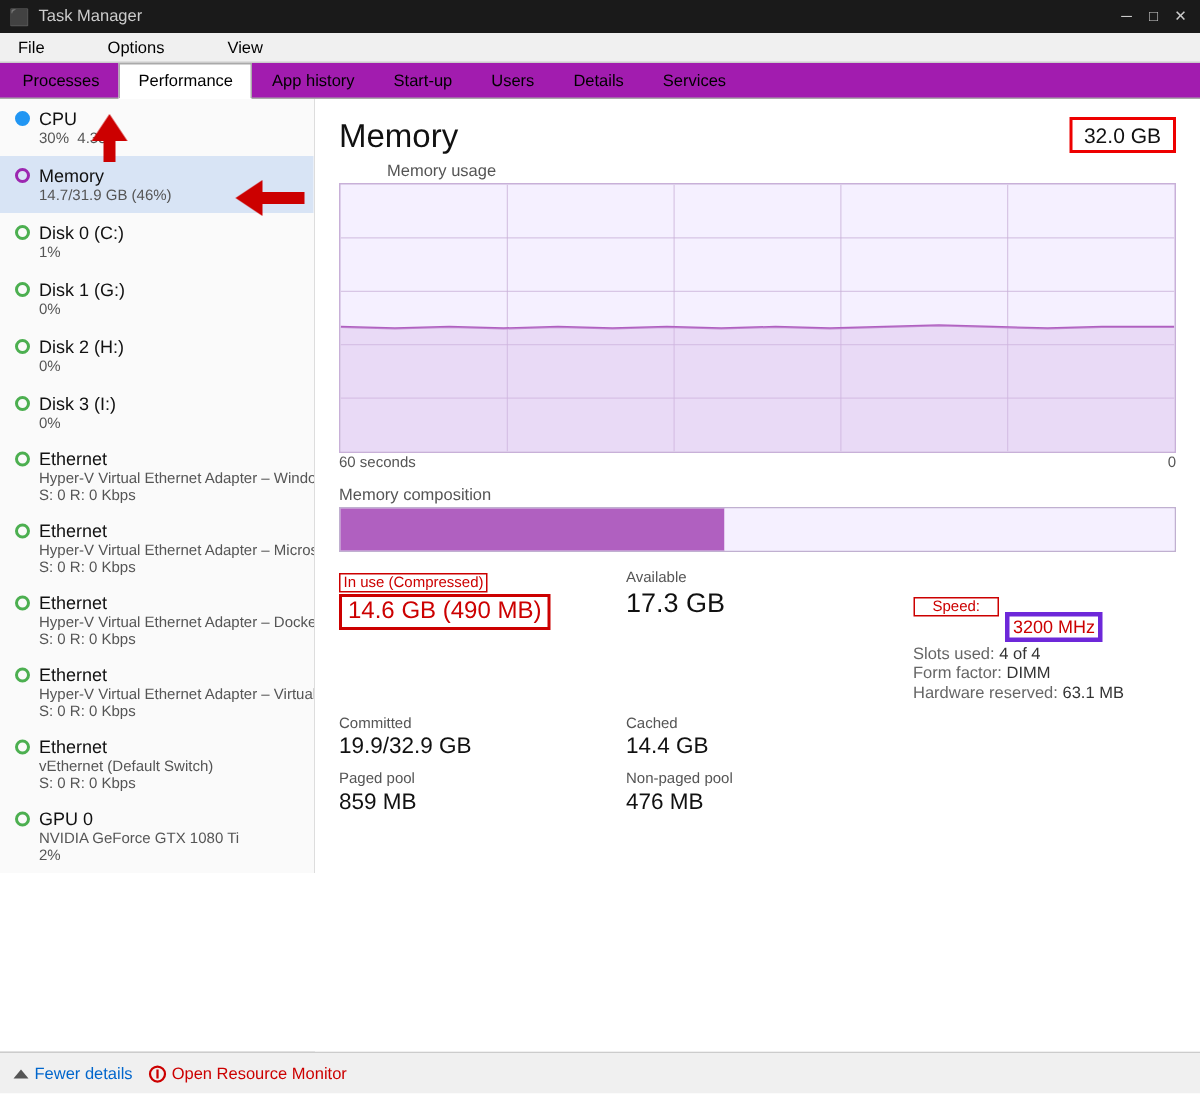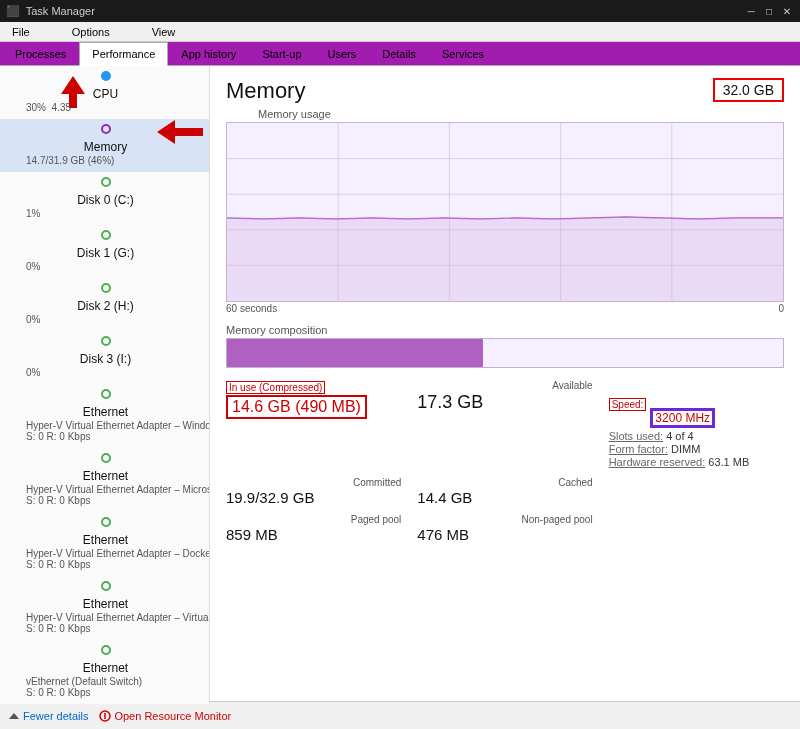--- a/index.html
+++ b/index.html
@@ -92,21 +92,20 @@
       display: flex;
       flex-direction: column;
       min-height: 38px;
       justify-content: center;
     }
     .sidebar-item.active { background: #d8e4f5; }
     .sidebar-item-header {
       display: flex;
       align-items: center;
       gap: 6px;
-      flex-direction: column;
     }
     .sidebar-dot {
       width: 10px;
       height: 10px;
       border-radius: 50%;
       border: 2px solid #888;
       flex-shrink: 0;
       display: inline-flex;
       align-items: center;
       justify-content: center;
@@ -198,21 +197,20 @@
       display: grid;
       grid-template-columns: 1fr 1fr 1fr;
       gap: 8px 16px;
       margin-top: 12px;
     }
     .stat-block { }
     .stat-label {
       font-size: 10px;
       color: #555;
       margin-bottom: 1px;
-      text-align: right;
     }
     .stat-label.highlighted {
       color: #c00;
       border: 1px solid #c00;
       display: inline-block;
       padding: 0 2px;
       font-size: 10px;
     }
     .stat-value {
       font-size: 18px;
@@ -232,37 +230,37 @@
     }
     .stat-right-block .speed-row {
       display: flex;
       align-items: center;
       gap: 4px;
       margin-bottom: 2px;
     }
     .stat-right-block .speed-label {
       color: #c00;
       border: 1px solid #c00;
-      padding: 0 2px;
+      padding: 0 12px;
       font-size: 10px;
     }
     .stat-right-block .speed-value {
       color: #c00;
       font-weight: 500;
       font-size: 12px;
       border: 3px solid #6d28d9;
       padding: 0 2px;
       margin-top: 28px;
     }
     .stat-row {
       font-size: 11px;
       color: #333;
       margin-bottom: 1px;
     }
-    .stat-row span.label { color: #666; text-decoration: underline; }
+    .stat-row span.label { color: #666; }
     .bottom-bar {
       height: 28px;
       background: #f0f0f0;
       border-top: 1px solid #ccc;
       display: flex;
       align-items: center;
       padding: 0 8px;
       gap: 11px;
     }
     .bottom-btn {
@@ -394,20 +392,28 @@
           <div class="sidebar-item-detail" style="white-space: pre;">Hyper-V Virtual Ethernet Adapter – Virtual Switch
 S: 0 R: 0 Kbps</div>
         </div>
         <div class="sidebar-item">
           <div class="sidebar-item-header">
             <span class="sidebar-dot green"></span>
             <span class="sidebar-item-name">Ethernet</span>
           </div>
           <div class="sidebar-item-detail" style="white-space: pre;">vEthernet (Default Switch)
 S: 0 R: 0 Kbps</div>
+        </div>
+        <div class="sidebar-item">
+          <div class="sidebar-item-header">
+            <span class="sidebar-dot green"></span>
+            <span class="sidebar-item-name">GPU 0</span>
+          </div>
+          <div class="sidebar-item-detail" style="white-space: pre;">NVIDIA GeForce GTX 1080 Ti
+2%</div>
         </div>
       </div>
 
     <div class="arrow-up" style="position:absolute;top:8px;left:55px;z-index:10;pointer-events:none;">
       <svg width="36" height="36" viewBox="0 0 36 36">
         <polygon points="18,2 30,20 22,20 22,34 14,34 14,20 6,20" fill="#cc0000"></polygon>
       </svg>
     </div>
 
     <div style="position:absolute;top:52px;left:155px;z-index:10;pointer-events:none;">

